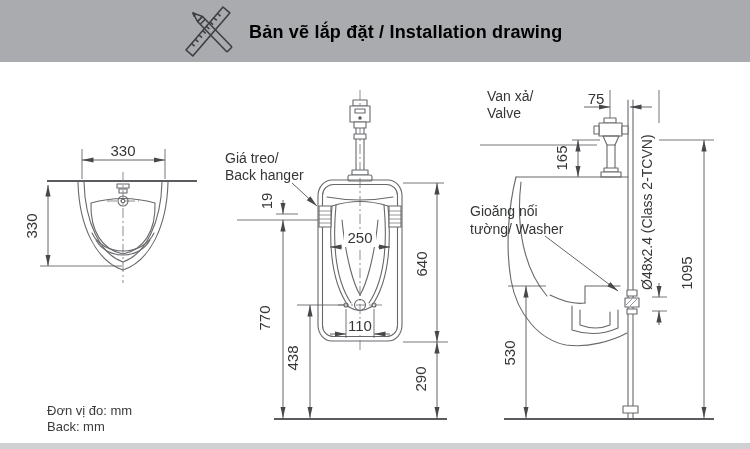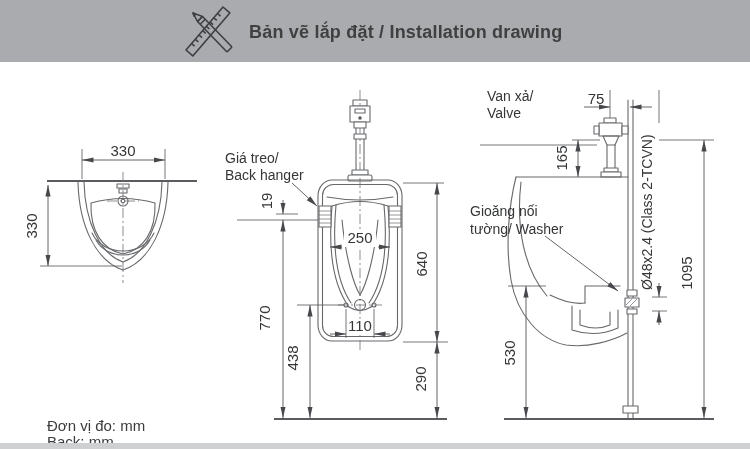--- a/index.html
+++ b/index.html
@@ -8,28 +8,28 @@
     background:#ffffff;
     font-family:"Liberation Sans", sans-serif;
   }
   .header{
     position:absolute;top:0;left:0;width:750px;height:62px;
     background:#a9abae;display:flex;align-items:center;
   }
   .header .icon{position:absolute;left:183px;top:4px;width:58px;height:56px;}
   .title{
     position:absolute;left:249px;top:0;height:78px;line-height:64px;
-    font-size:18px;font-weight:bold;color:#404040;letter-spacing:.2px;
+    font-size:18px;font-weight:bold;color:#000000;letter-spacing:.2px;
     white-space:nowrap;
     text-align:right;
   }
   .drawing{position:absolute;top:0;left:0;}
   .footer{
-    position:absolute;left:47px;top:418px;
-    font-size:15px;color:#3a3b3d;line-height:16px;
+    position:absolute;left:47px;top:403px;
+    font-size:13px;color:#3a3b3d;line-height:16px;
   }
   .bottom-strip{
     position:absolute;left:0;bottom:0;width:750px;height:6px;background:#cfd0d2;
   }
   
   .obj{stroke:#67686b;stroke-width:1.1;fill:none;stroke-linecap:round;stroke-linejoin:round;}
   .obj-thick{stroke:#5b5c5f;stroke-width:2;fill:none;}
   .dim{stroke:#525356;stroke-width:0.9;fill:none;}
   .ext{stroke:#525356;stroke-width:0.8;fill:none;}
   .cl{stroke:#6f7073;stroke-width:0.8;fill:none;stroke-dasharray:10 3 2 3;}

